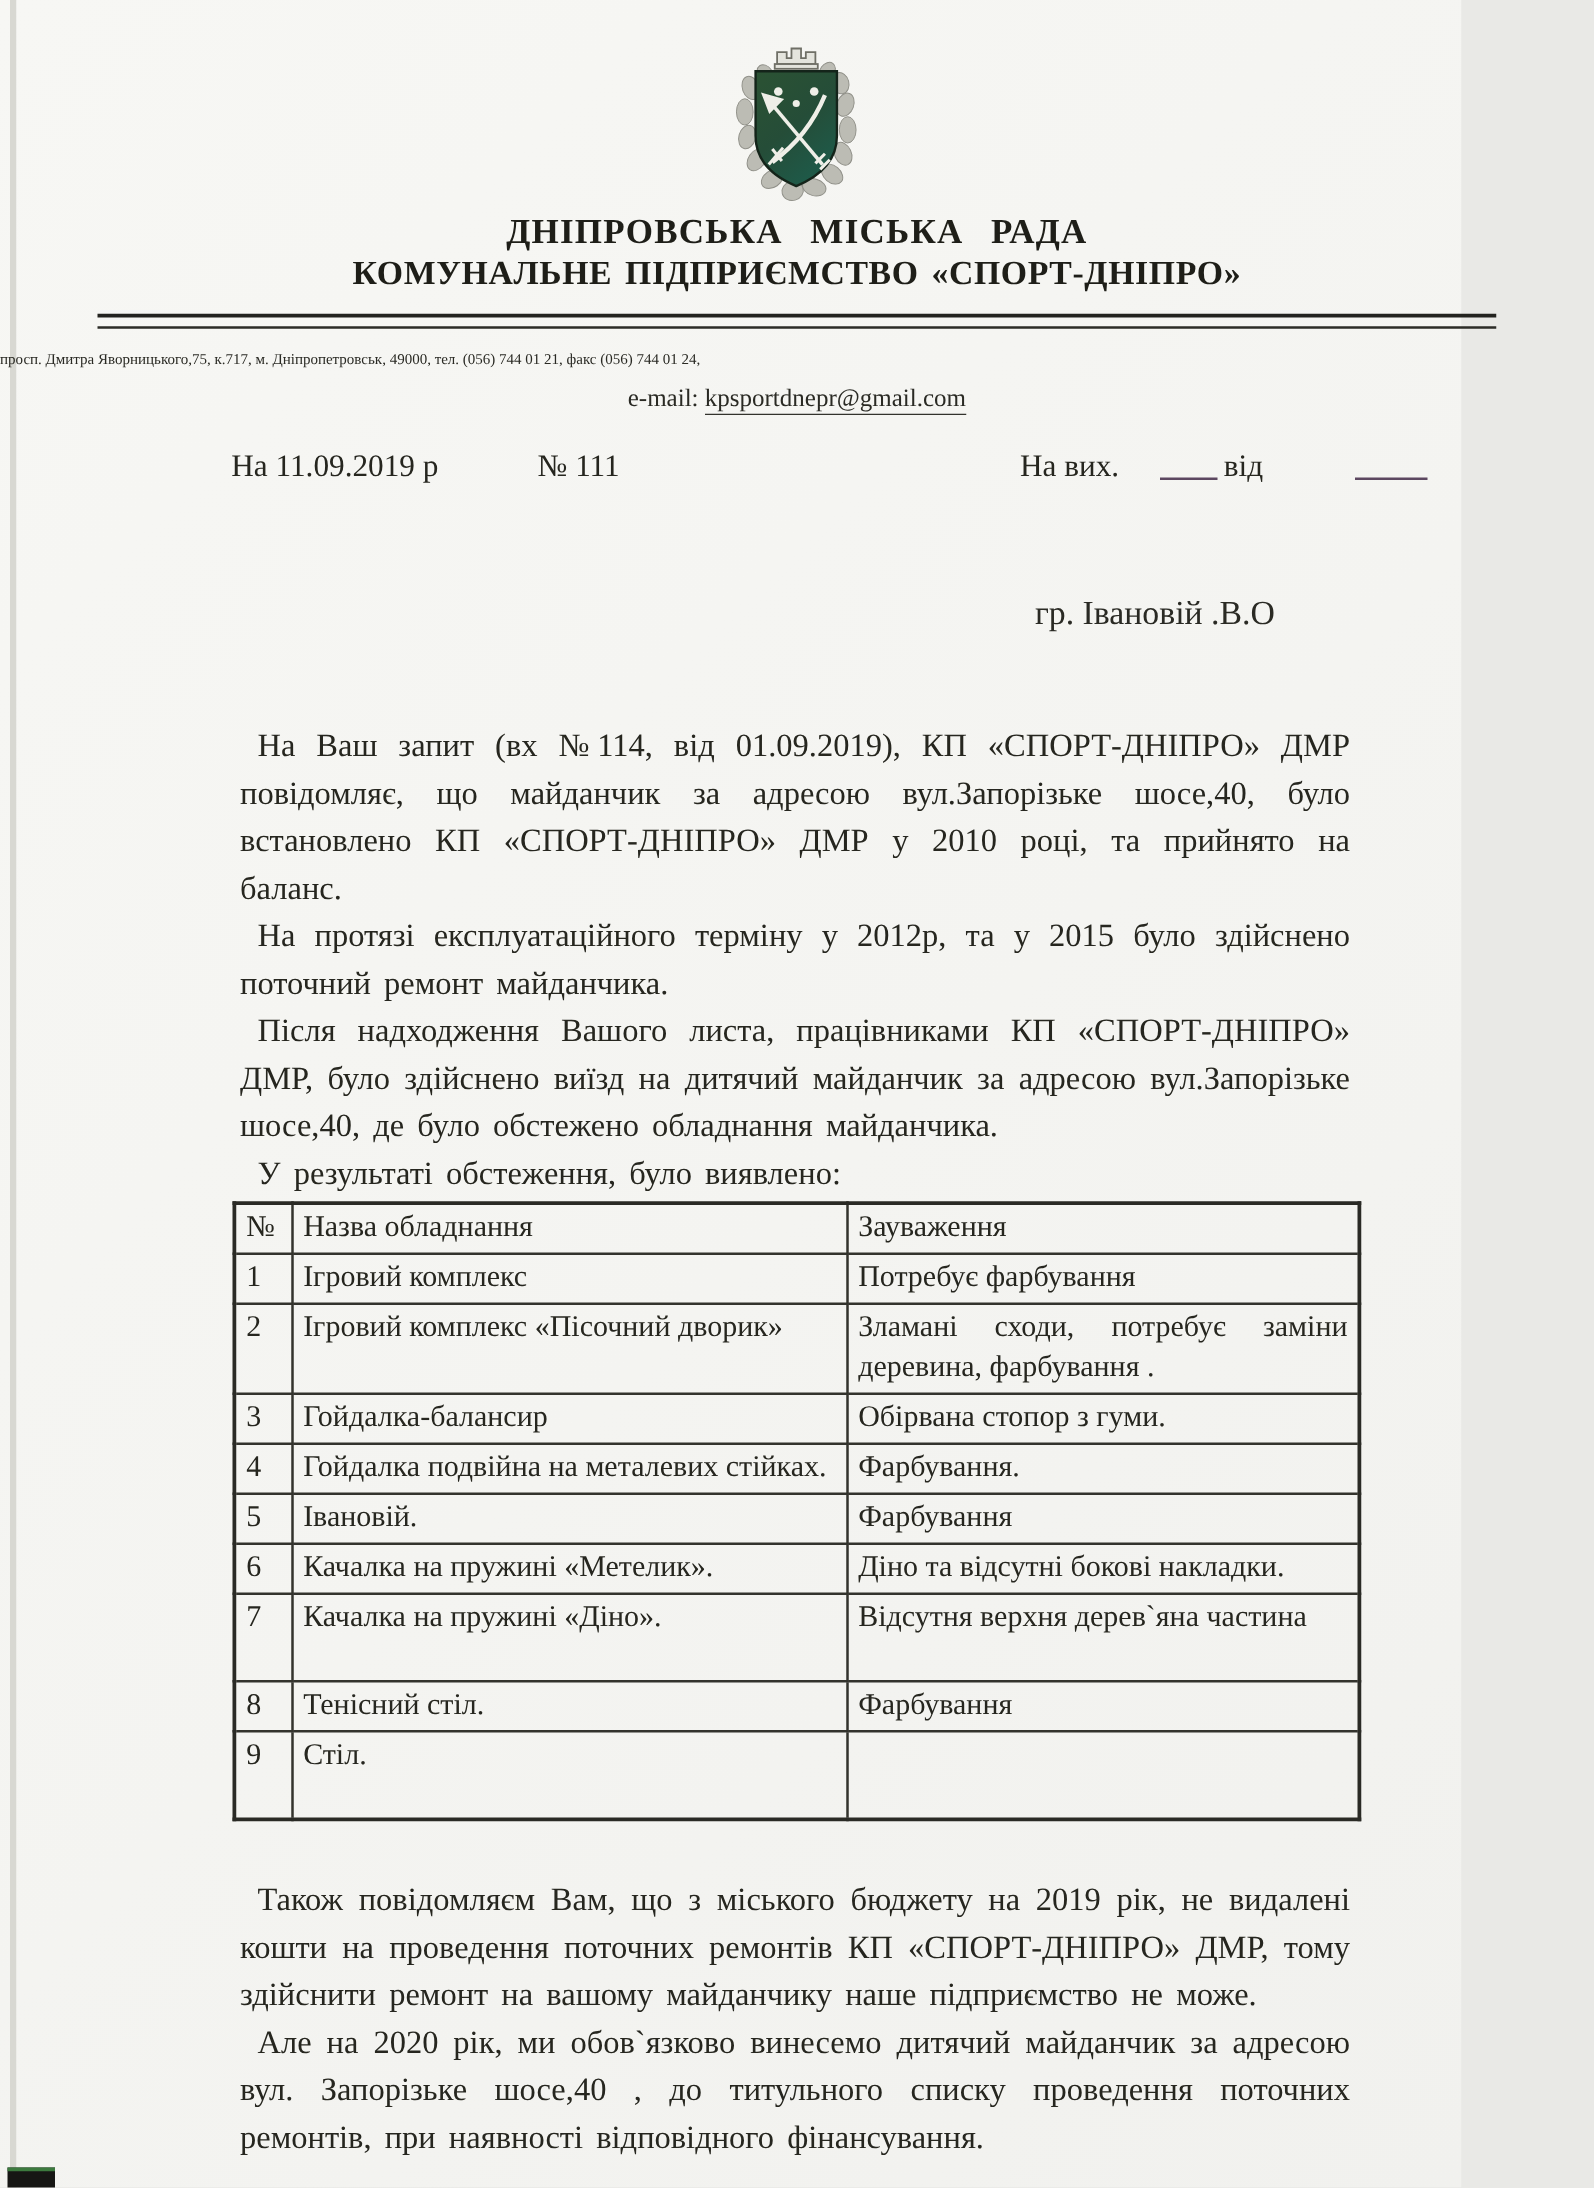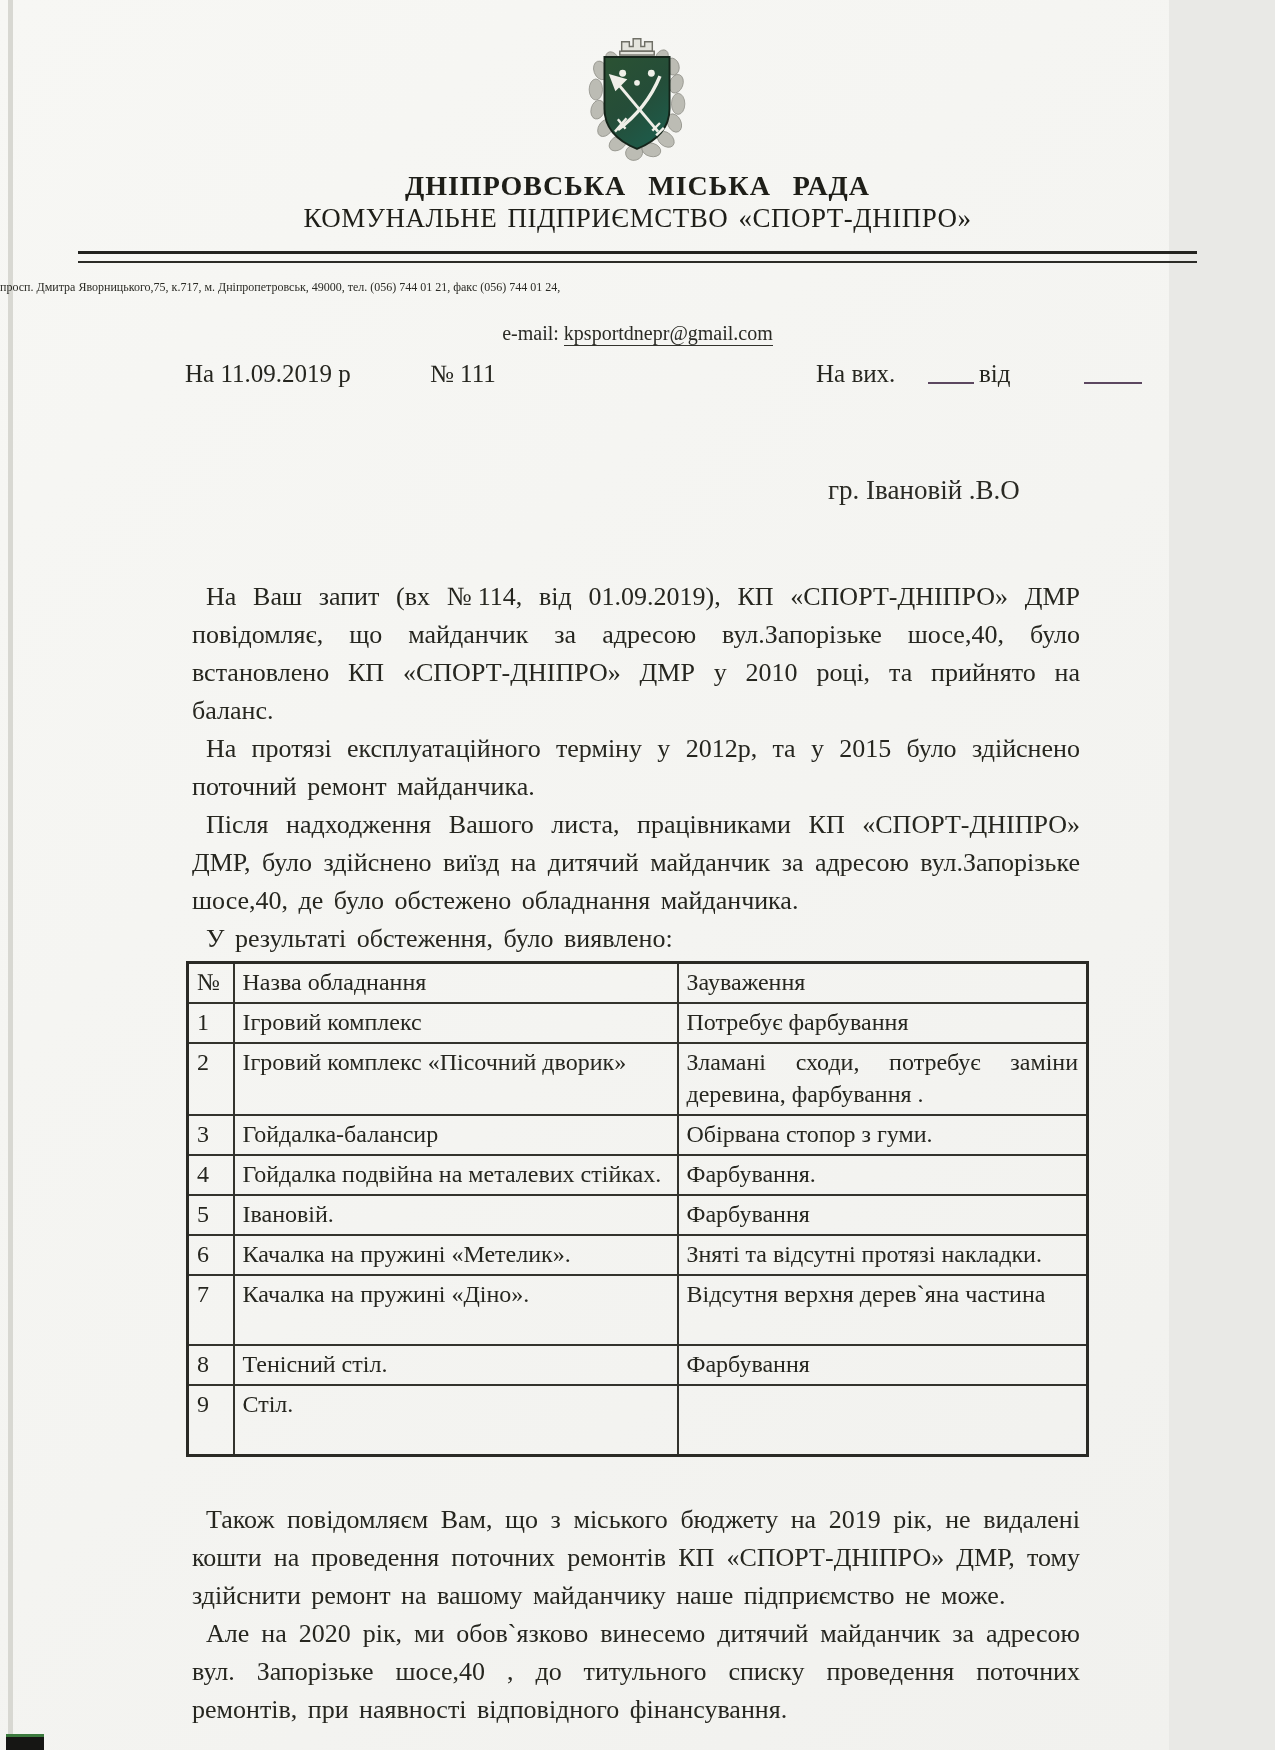--- a/index.html
+++ b/index.html
@@ -17,25 +17,25 @@
   }
   
   .scan-edge-left{position:absolute;left:8px;top:0;width:5px;height:1750px;background:#d8d8d2;}
   .scan-corner-mark{position:absolute;left:6px;top:1734px;width:38px;height:16px;background:#161614;border-top:3px solid #3c7a3e;}
 
   
   .emblem{position:absolute;left:578px;top:34px;width:118px;height:134px;}
   .org1{position:absolute;left:0;top:170px;width:1275px;text-align:center;
         font-weight:bold;font-size:28px;letter-spacing:1px;word-spacing:14px;color:#1e1e18;}
   .org2{position:absolute;left:0;top:203px;width:1275px;text-align:center;
-        font-weight:normal;font-size:27px;letter-spacing:0.5px;word-spacing:3px;color:#1e1e18;}
+        font-weight:bold;font-size:27px;letter-spacing:0.5px;word-spacing:3px;color:#1e1e18;}
   .rule1{position:absolute;left:78px;top:251px;width:1119px;height:3px;background:#23231f;}
   .rule2{position:absolute;left:78px;top:261px;width:1119px;height:2px;background:#2c2c27;}
   .addr{position:absolute;left:0;top:280px;width:1275px;text-align:left;font-size:12px;color:#2a2a24;}
-  .email-line{position:absolute;left:0;top:322px;width:1275px;text-align:center;font-size:20px;color:#2a2a24;}
+  .email-line{position:absolute;left:0;top:308px;width:1275px;text-align:center;font-size:20px;color:#2a2a24;}
   .email-link{border-bottom:1.5px solid #33332d;padding-bottom:1px;}
 
   
   .refline{position:absolute;left:0;top:360px;width:1275px;height:40px;font-size:25px;}
   .ref-date{position:absolute;left:185px;top:0;font-family:Liberation Serif, serif;}
   .ref-num{position:absolute;left:430px;top:0;}
   .ref-incoming{position:absolute;left:816px;top:0;}
   .blank1{position:absolute;left:928px;top:22px;width:46px;border-bottom:2.5px solid #5c4760;}
   .ref-vid{position:absolute;left:979px;top:0;}
   .blank2{position:absolute;left:1084px;top:22px;width:58px;border-bottom:2.5px solid #5c4760;}
@@ -196,21 +196,21 @@
         <td class="just">Фарбування.</td>
       </tr>
       <tr class="row">
         <td>5</td>
         <td class="just">Івановій.</td>
         <td class="just">Фарбування</td>
       </tr>
       <tr class="row">
         <td>6</td>
         <td class="just">Качалка на пружині «Метелик».</td>
-        <td class="just">Зняті та відсутні протязі накладки.</td>
+        <td class="just">Діно та відсутні бокові накладки.</td>
       </tr>
       <tr class="tall">
         <td>7</td>
         <td class="just">Качалка на пружині «Діно».</td>
         <td class="just">Відсутня верхня дерев`яна частина</td>
       </tr>
       <tr class="row">
         <td>8</td>
         <td class="just">Тенісний стіл.</td>
         <td class="just">Фарбування</td>

